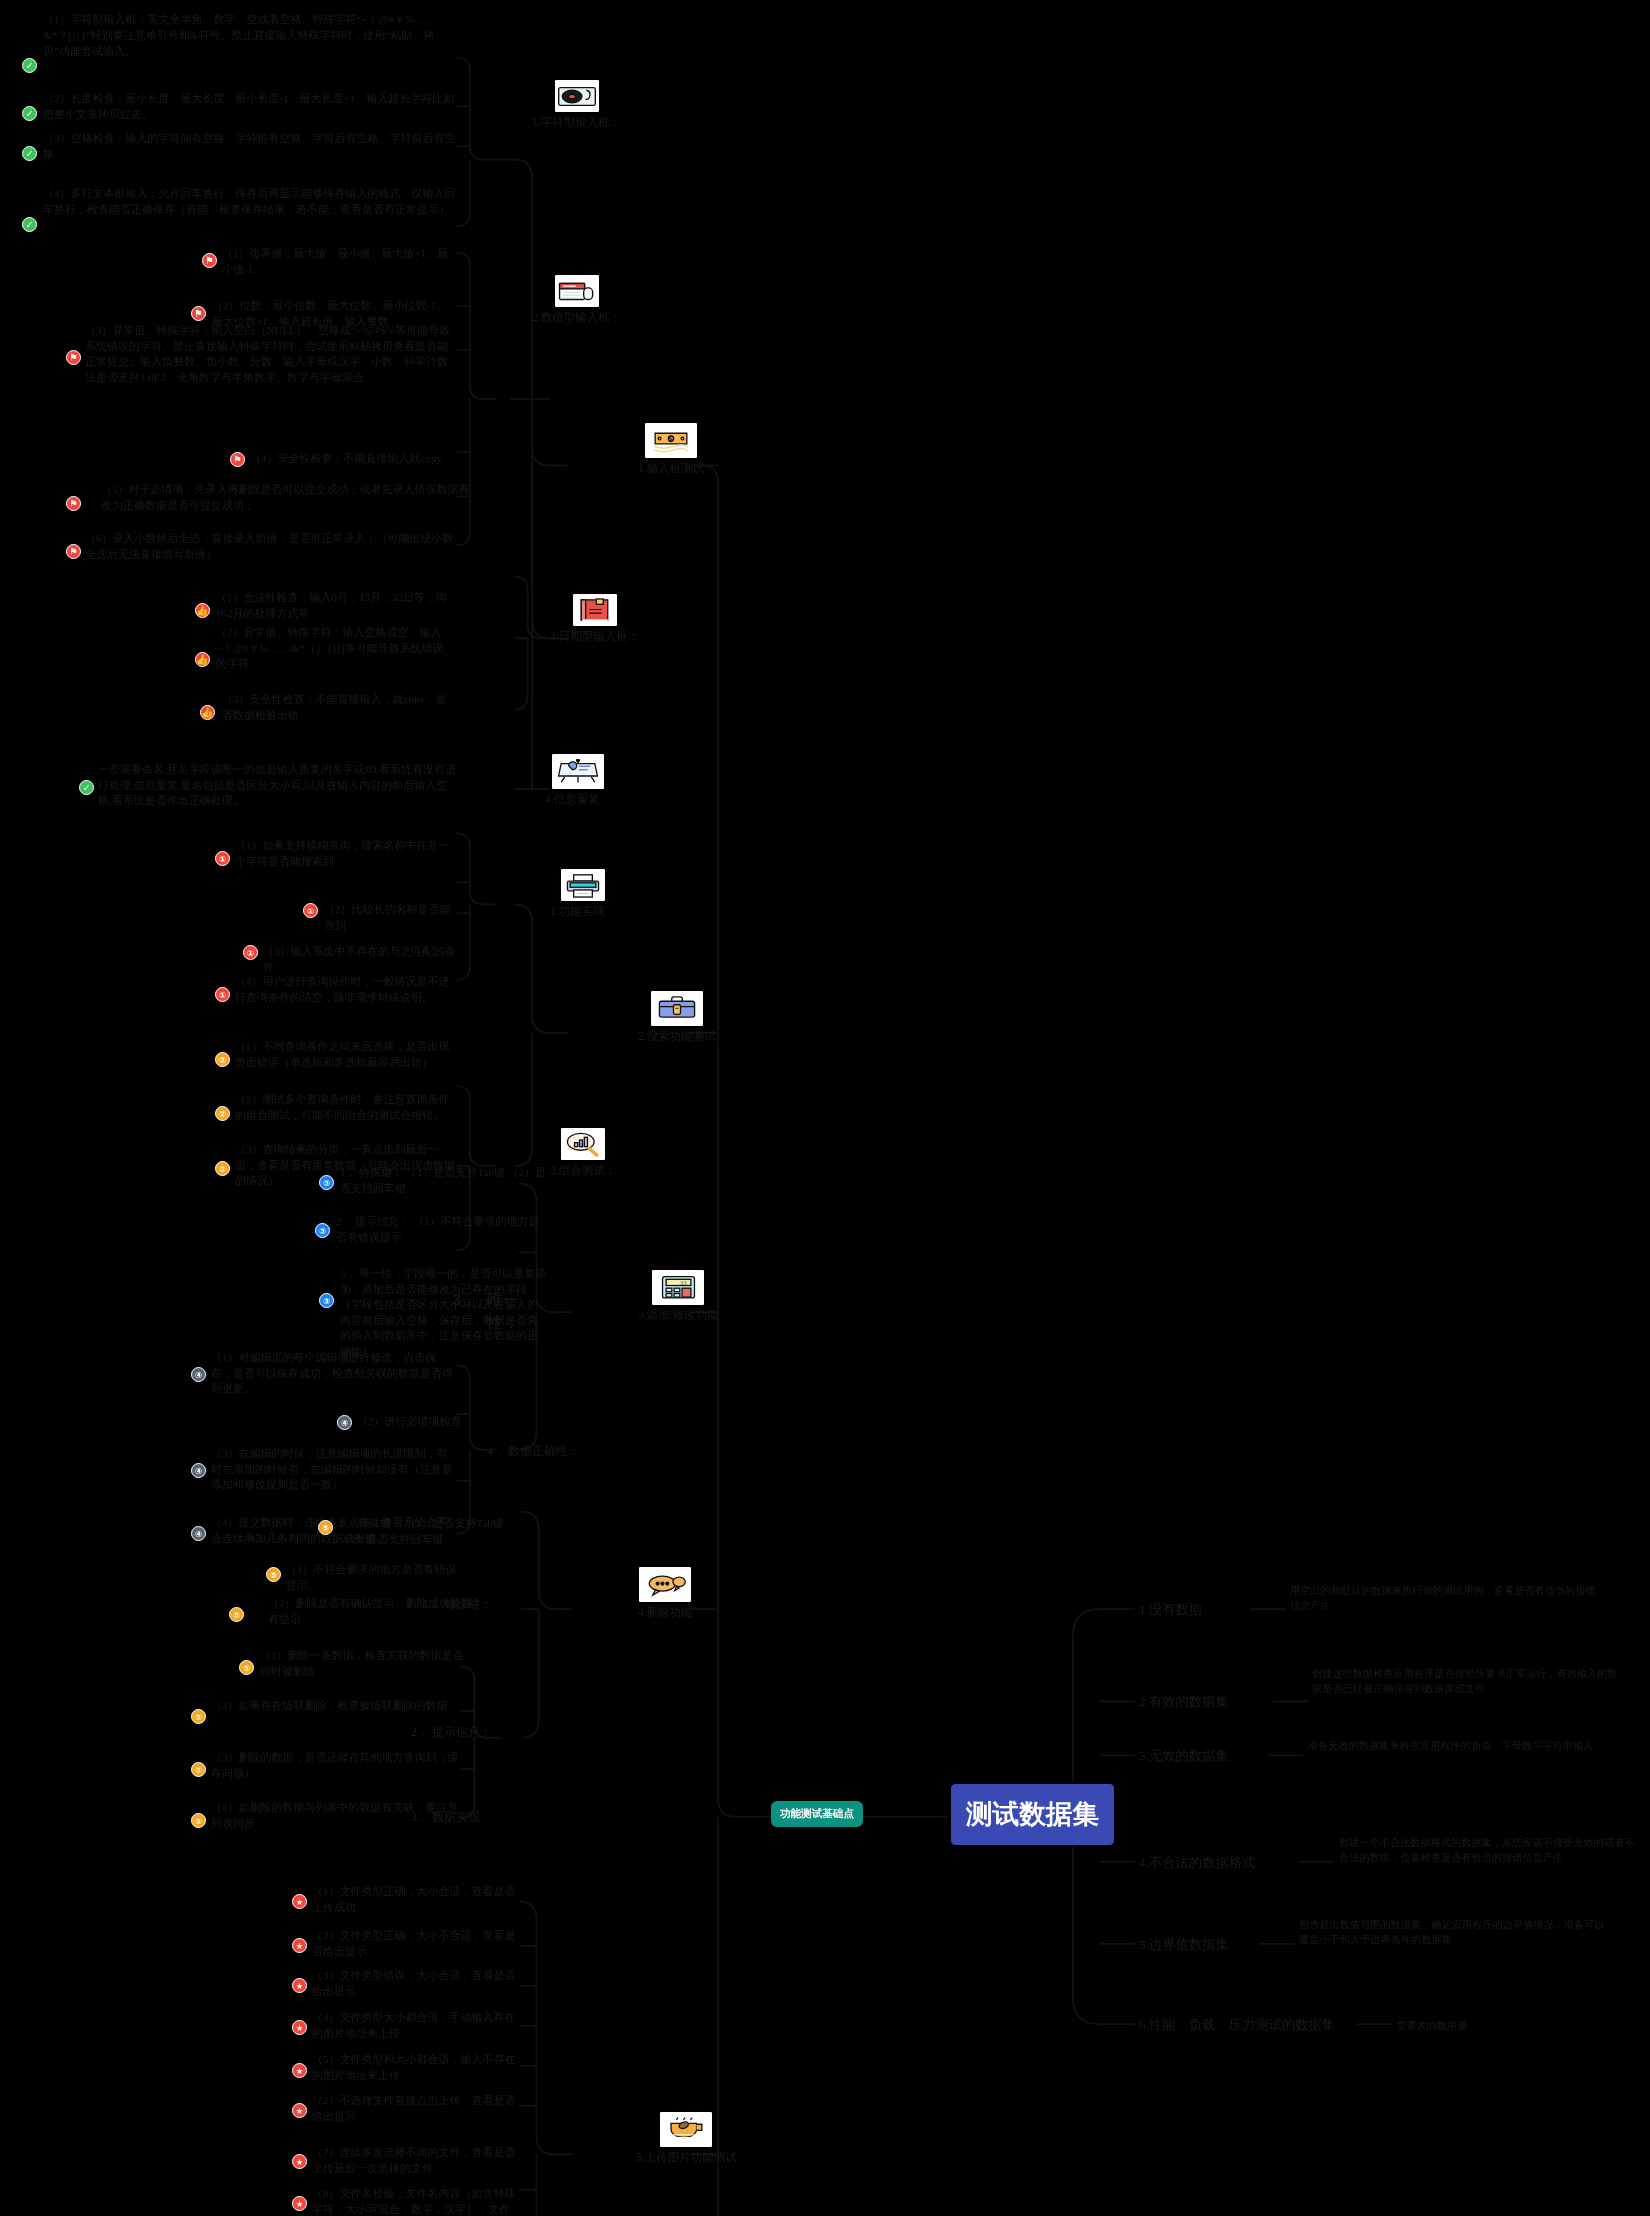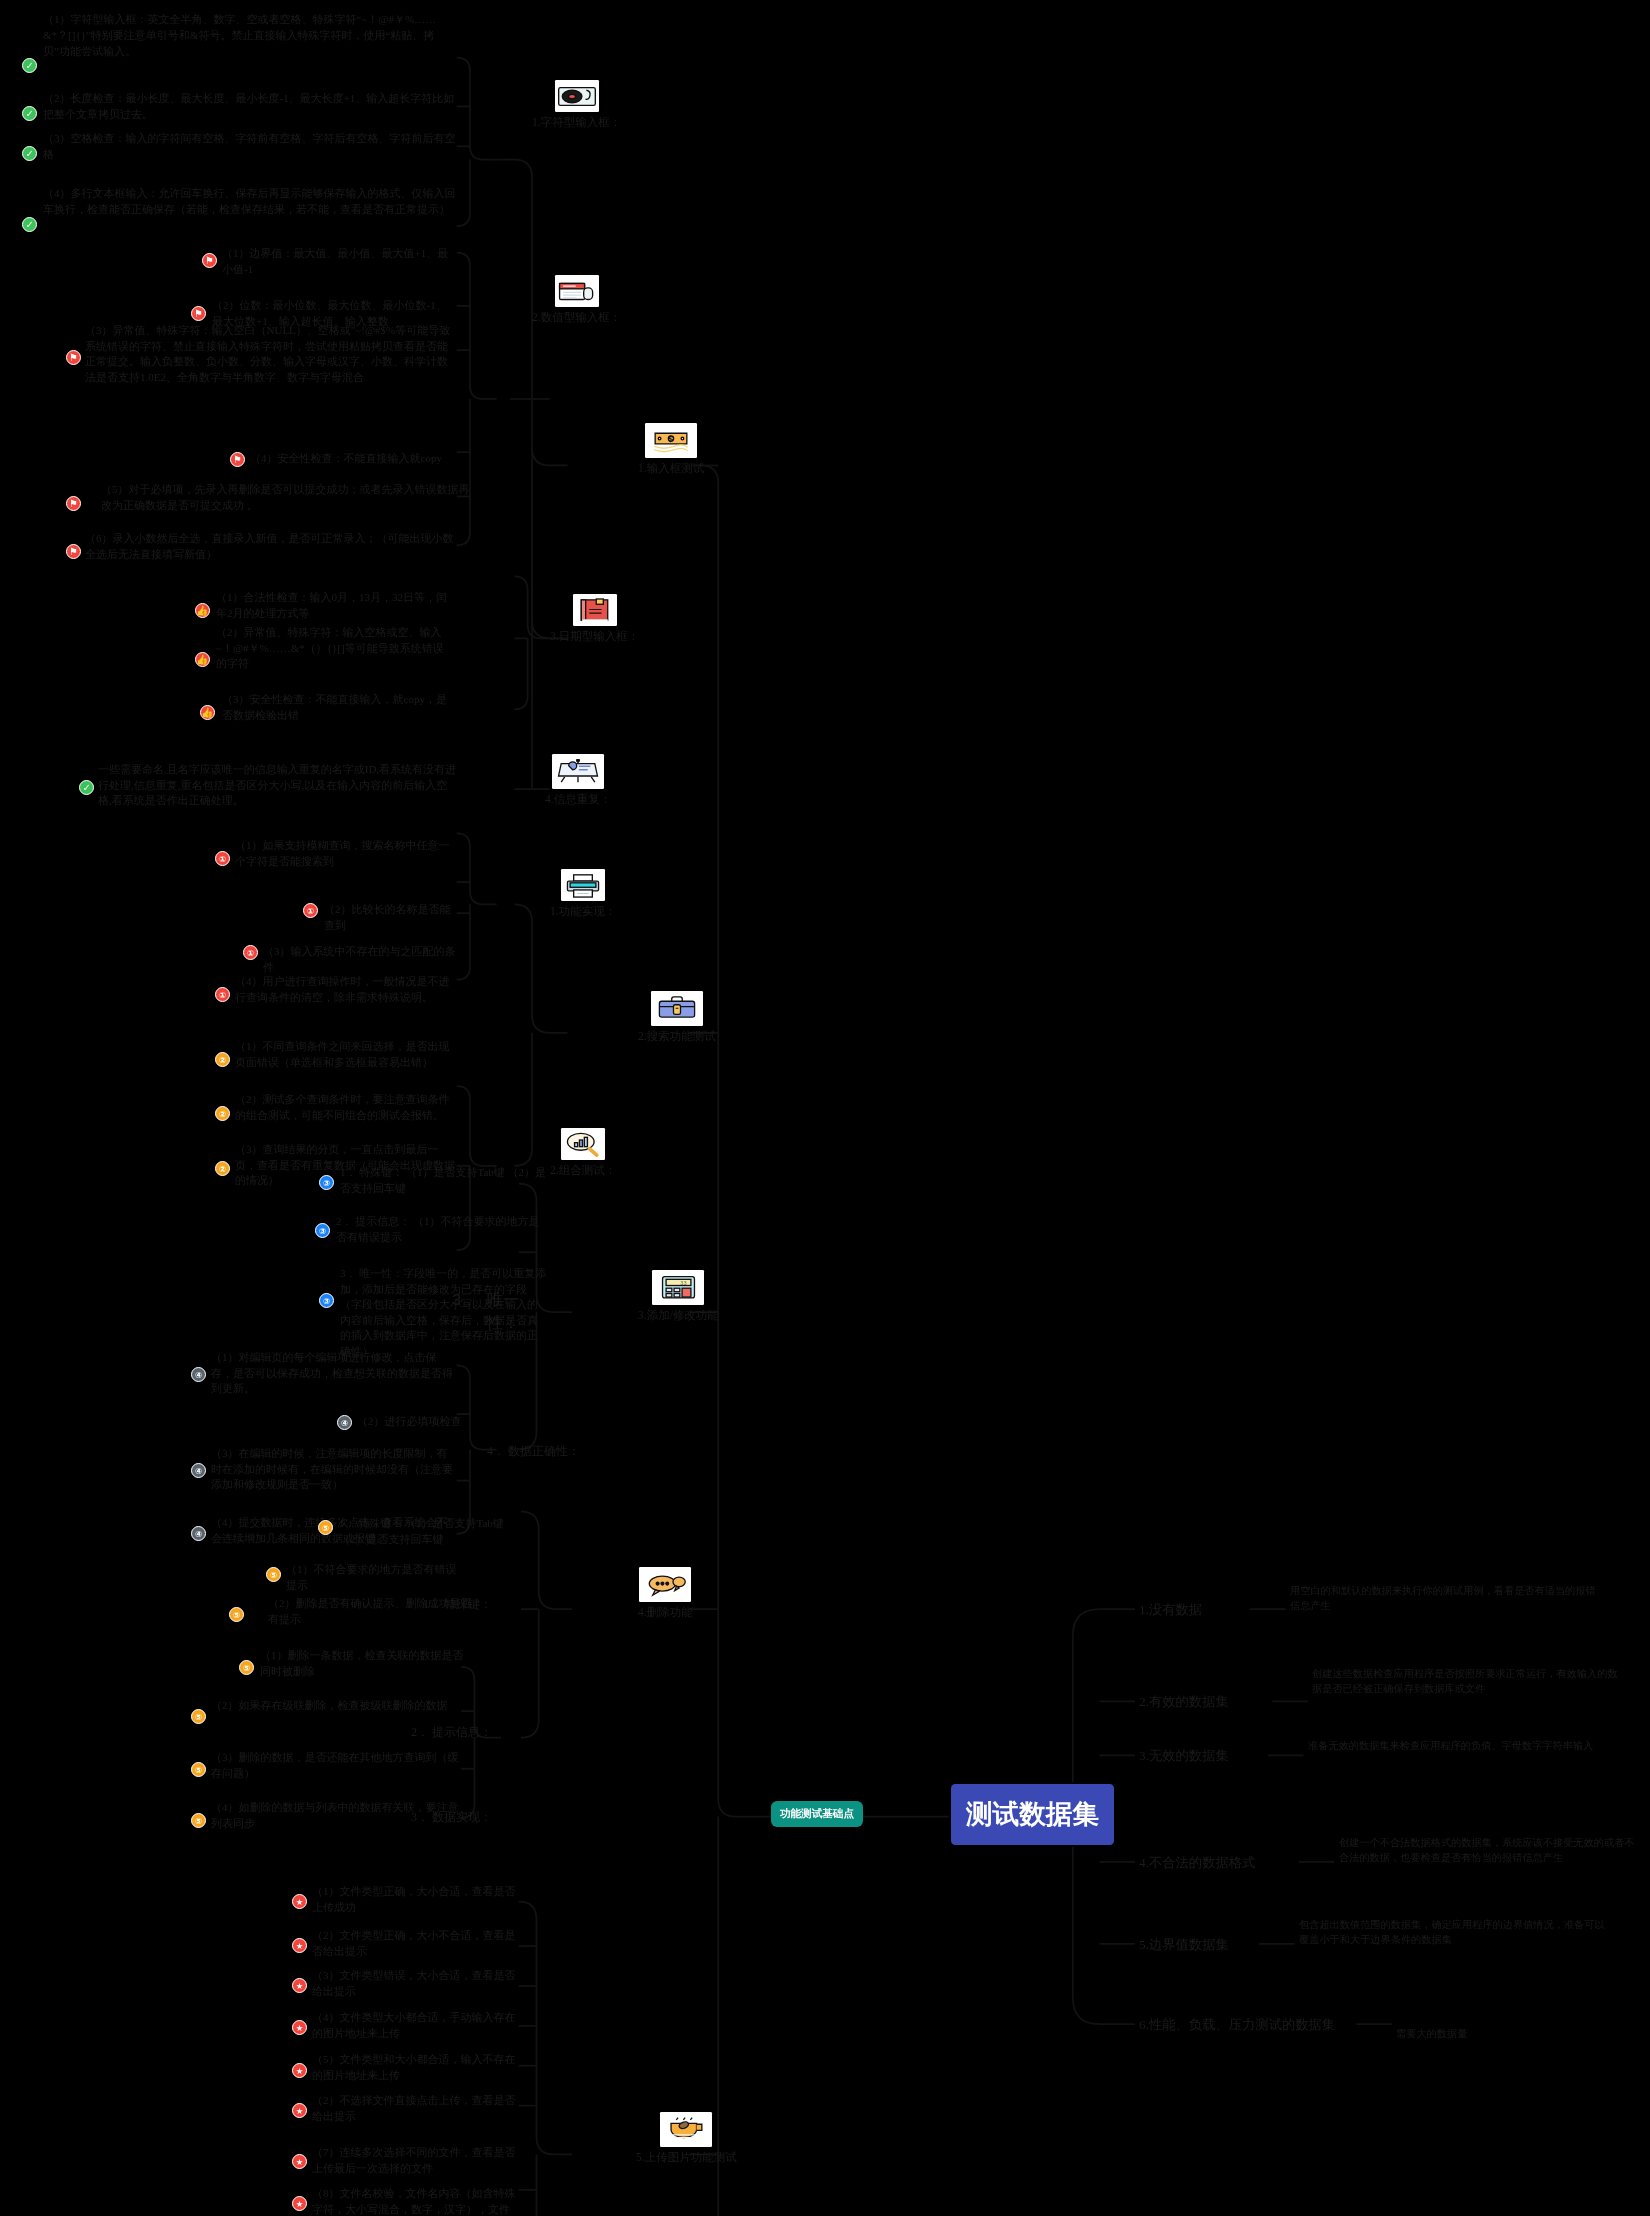--- a/index.html
+++ b/index.html
@@ -204,21 +204,21 @@
 <div class="rlabel" style="left:1139px; top:1747px;">3.无效的数据集</div>
 <div class="rdesc" style="left:1308px; top:1738px; width:310px;">准备无效的数据集来检查应用程序的负值、字母数字字符串输入</div>
 
 <div class="rlabel" style="left:1139px; top:1854px;">4.不合法的数据格式</div>
 <div class="rdesc" style="left:1339px; top:1835px; width:301px;">创建一个不合法数据格式的数据集，系统应该不接受无效的或者不合法的数据，也要检查是否有恰当的报错信息产生</div>
 
 <div class="rlabel" style="left:1139px; top:1936px;">5.边界值数据集</div>
 <div class="rdesc" style="left:1299px; top:1917px; width:310px;">包含超出数值范围的数据集，确定应用程序的边界值情况，准备可以覆盖小于和大于边界条件的数据集</div>
 
 <div class="rlabel" style="left:1139px; top:2016px;">6.性能、负载、压力测试的数据集</div>
-<div class="rdesc" style="left:1396px; top:2018px; width:199px;margin-top:8px;">需要大的数据量</div>
+<div class="rdesc" style="left:1396px; top:2018px; width:199px;">需要大的数据量</div>
 
 <div class="topic wide" style="left:638px; top:423px;">
   <div class="pic">
     <svg width="44" height="27.5" viewBox="0 0 100 62">
         <g stroke="#111" stroke-width="3" fill="none">
       <path d="M14 14 h72 v24 h-72 z" fill="#f9b852"></path>
           <circle cx="50" cy="26" r="6" fill="#f9b852"></circle>
       <text x="44" y="33" font-size="20" font-family="sans-serif" font-weight="bold" fill="#111" stroke="none">$</text>
       <circle cx="24" cy="26" r="3" fill="#fff"></circle>
           <circle cx="76" cy="26" r="3" fill="#fff"></circle>

